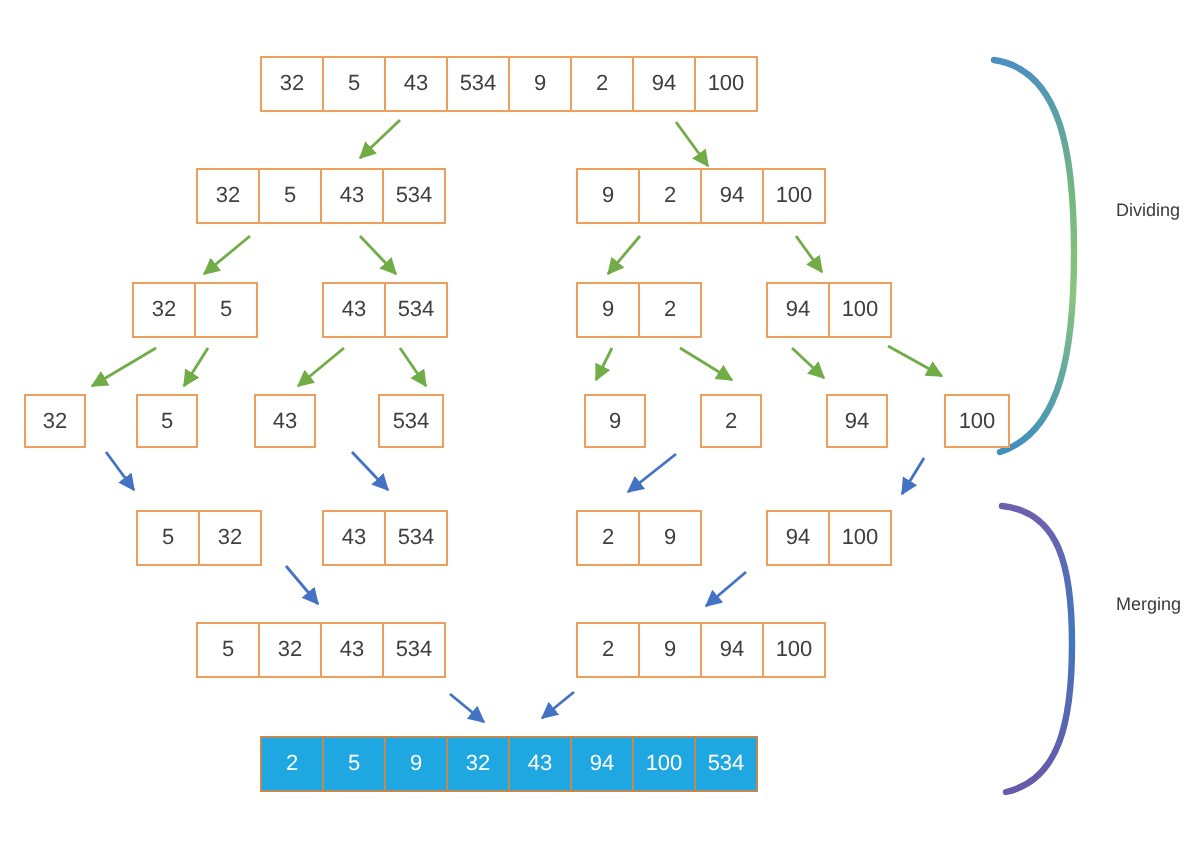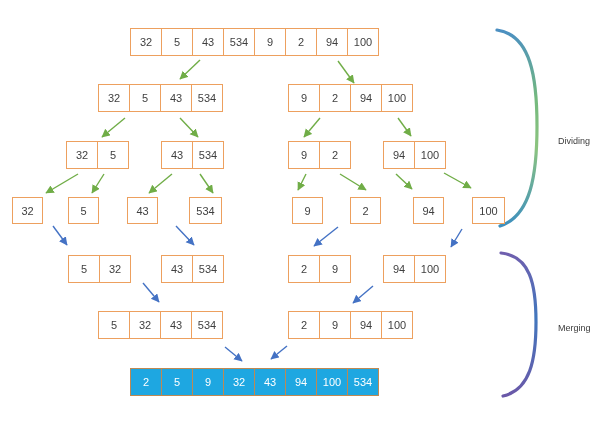--- a/index.html
+++ b/index.html
@@ -15,21 +15,21 @@
     font-size:11px;color:#3F3F3F;
   }
   .array > .cell:first-child{margin-left:0;}
   .final .cell{background:#1EA7E1;border-color:#BE8952;color:#ffffff;}
   .single{
     position:absolute;box-sizing:border-box;width:31px;height:27px;top:197px;
     border:1px solid #EDA05E;background:#ffffff;
     display:flex;align-items:center;justify-content:center;
     font-size:11px;color:#3F3F3F;
   }
-  .side-label{position:absolute;font-size:9px;color:#3B3B3B;white-space:nowrap;margin-top:36px;}
+  .side-label{position:absolute;font-size:9px;color:#3B3B3B;white-space:nowrap;}
   #connector-layer{position:absolute;left:0;top:0;pointer-events:none;}
 </style>
 </head>
 <body>
 
 <svg id="connector-layer" width="600" height="424" viewBox="0 0 600 424">
   <defs>
     <marker id="arrow-green" markerWidth="8" markerHeight="8" refX="5.5" refY="3" orient="auto">
       <path d="M0,0 L6,3 L0,6 Z" fill="#70AD47"></path>
     </marker>
@@ -166,13 +166,13 @@
     <span class="cell">5</span>
     <span class="cell">9</span>
     <span class="cell">32</span>
     <span class="cell">43</span>
     <span class="cell">94</span>
     <span class="cell">100</span>
     <span class="cell">534</span>
   </div>
 
 <div class="side-label" style="left:558px;top:100px">Dividing</div>
-<div class="side-label" style="left:558px;top:287px">Merging</div>
+<div class="side-label" style="left:558px;top:297px">Merging</div>
 
 </body></html>

